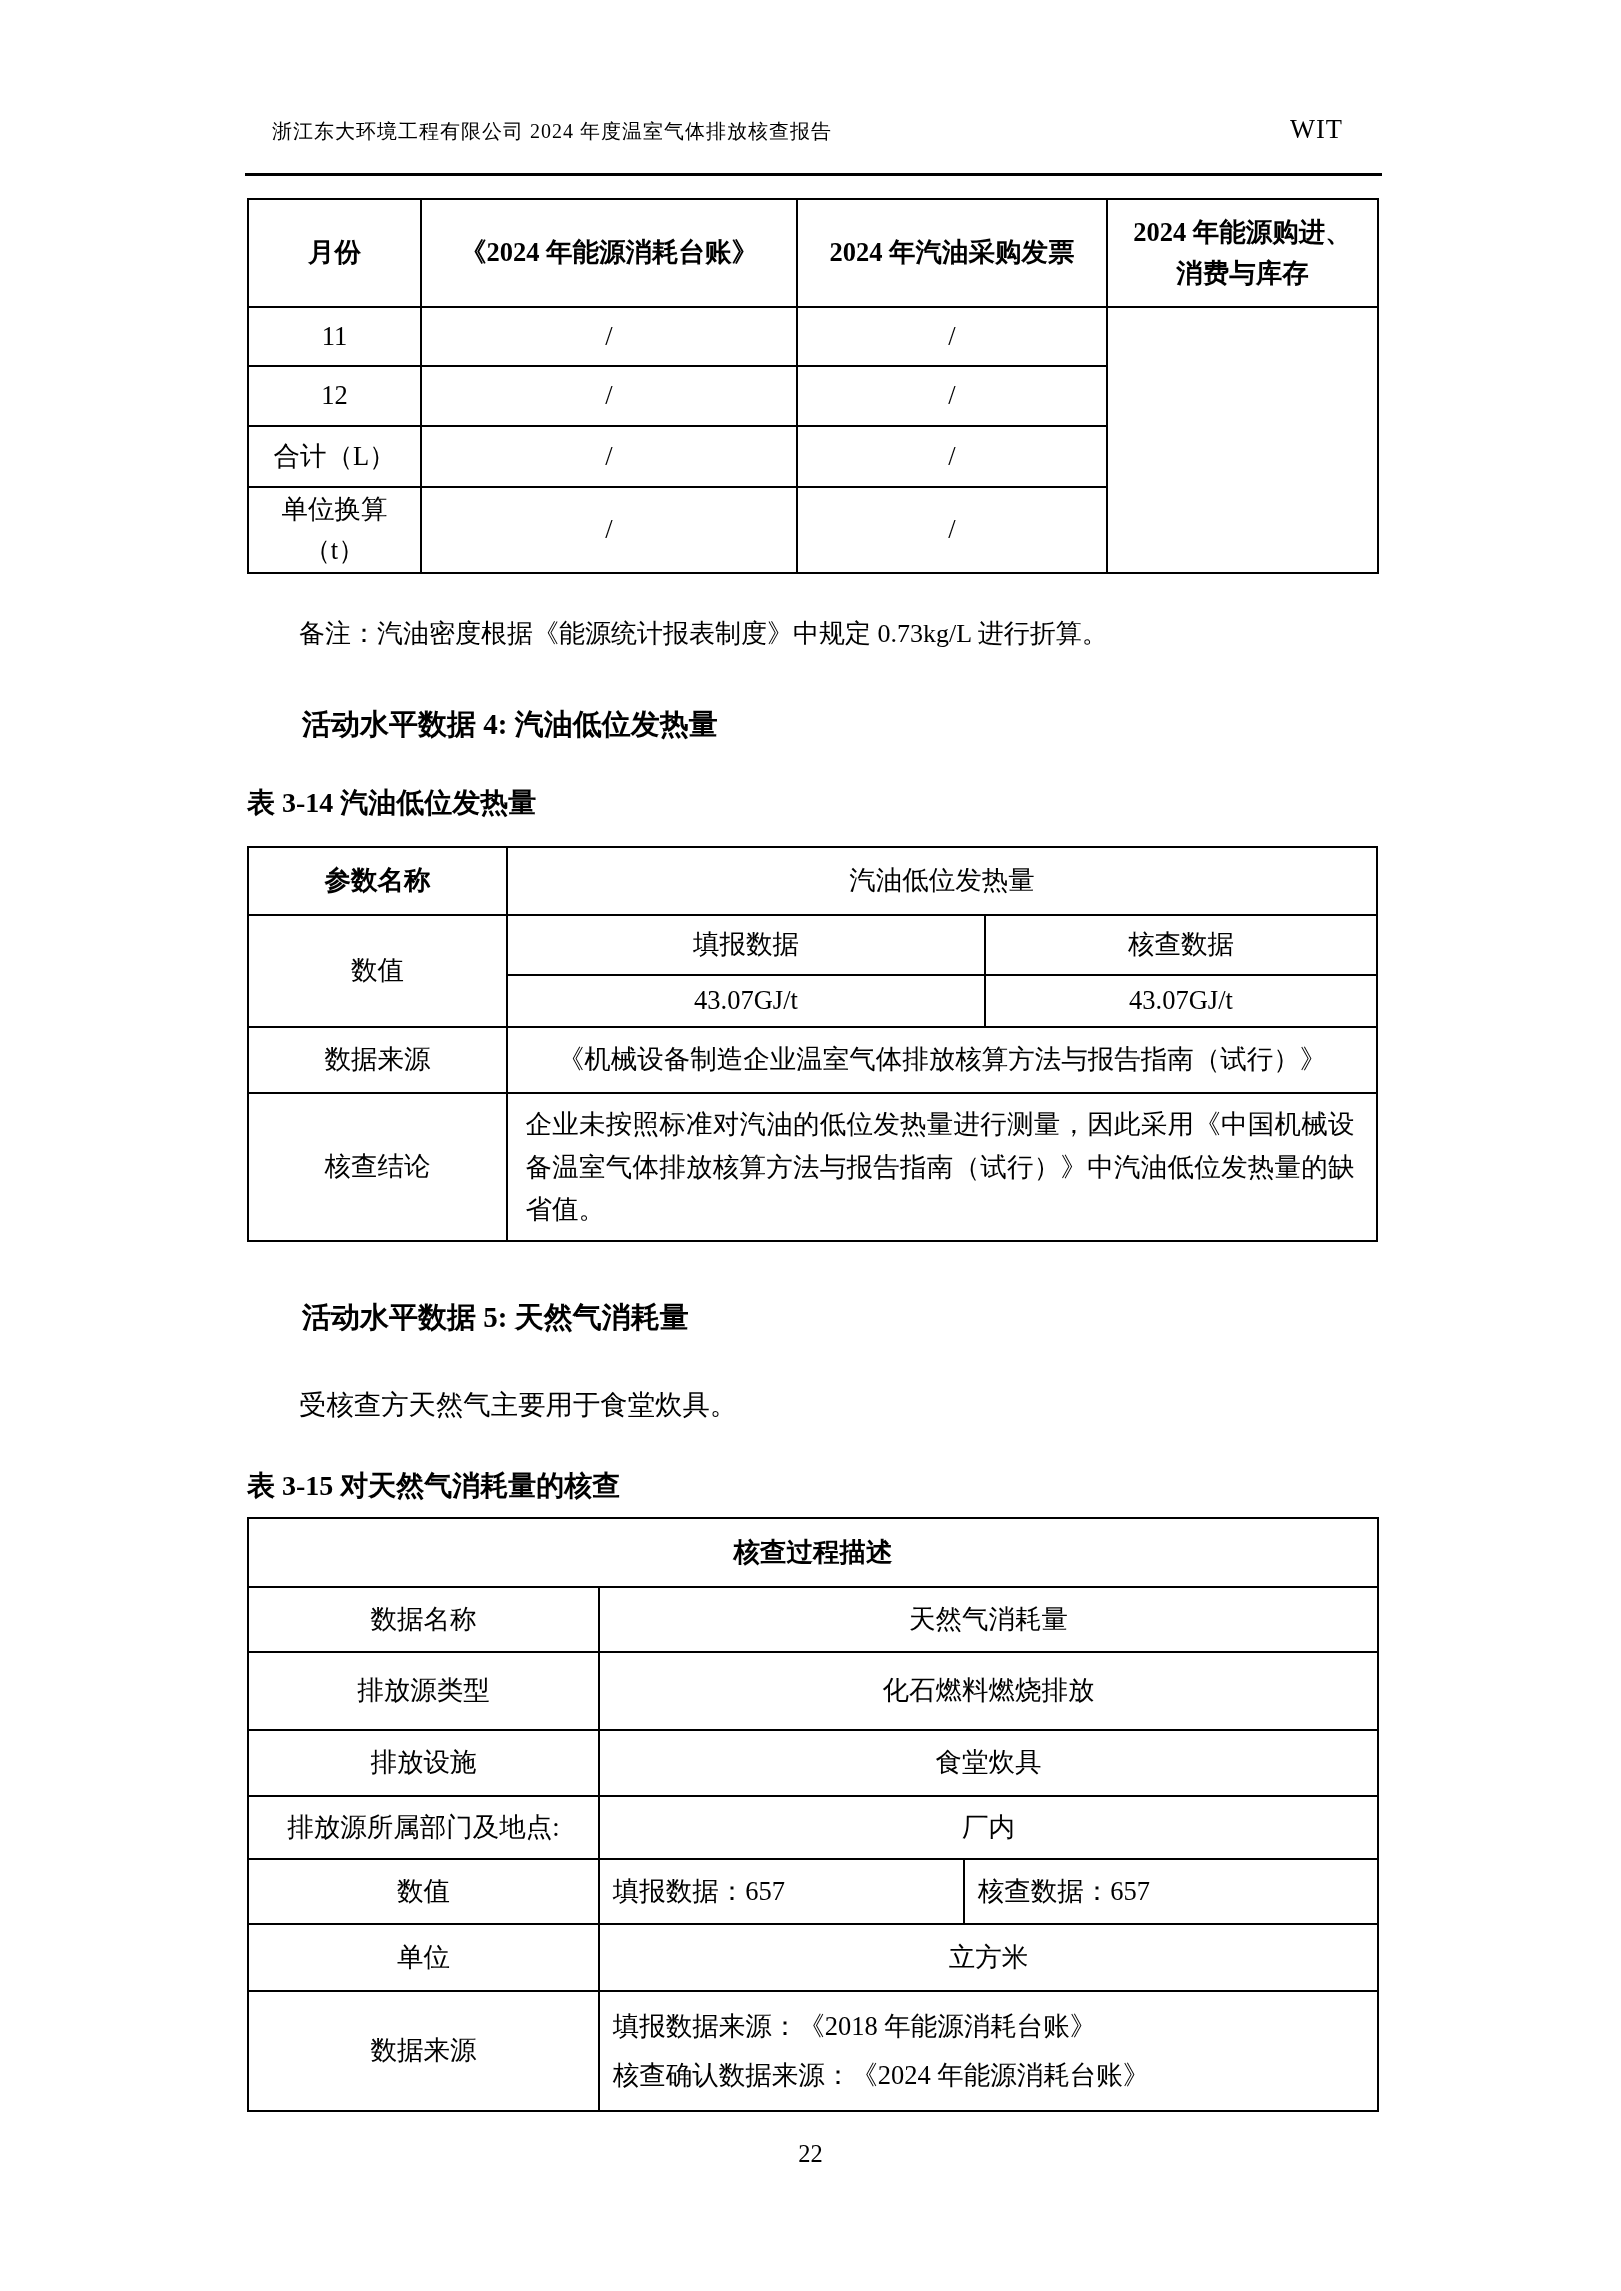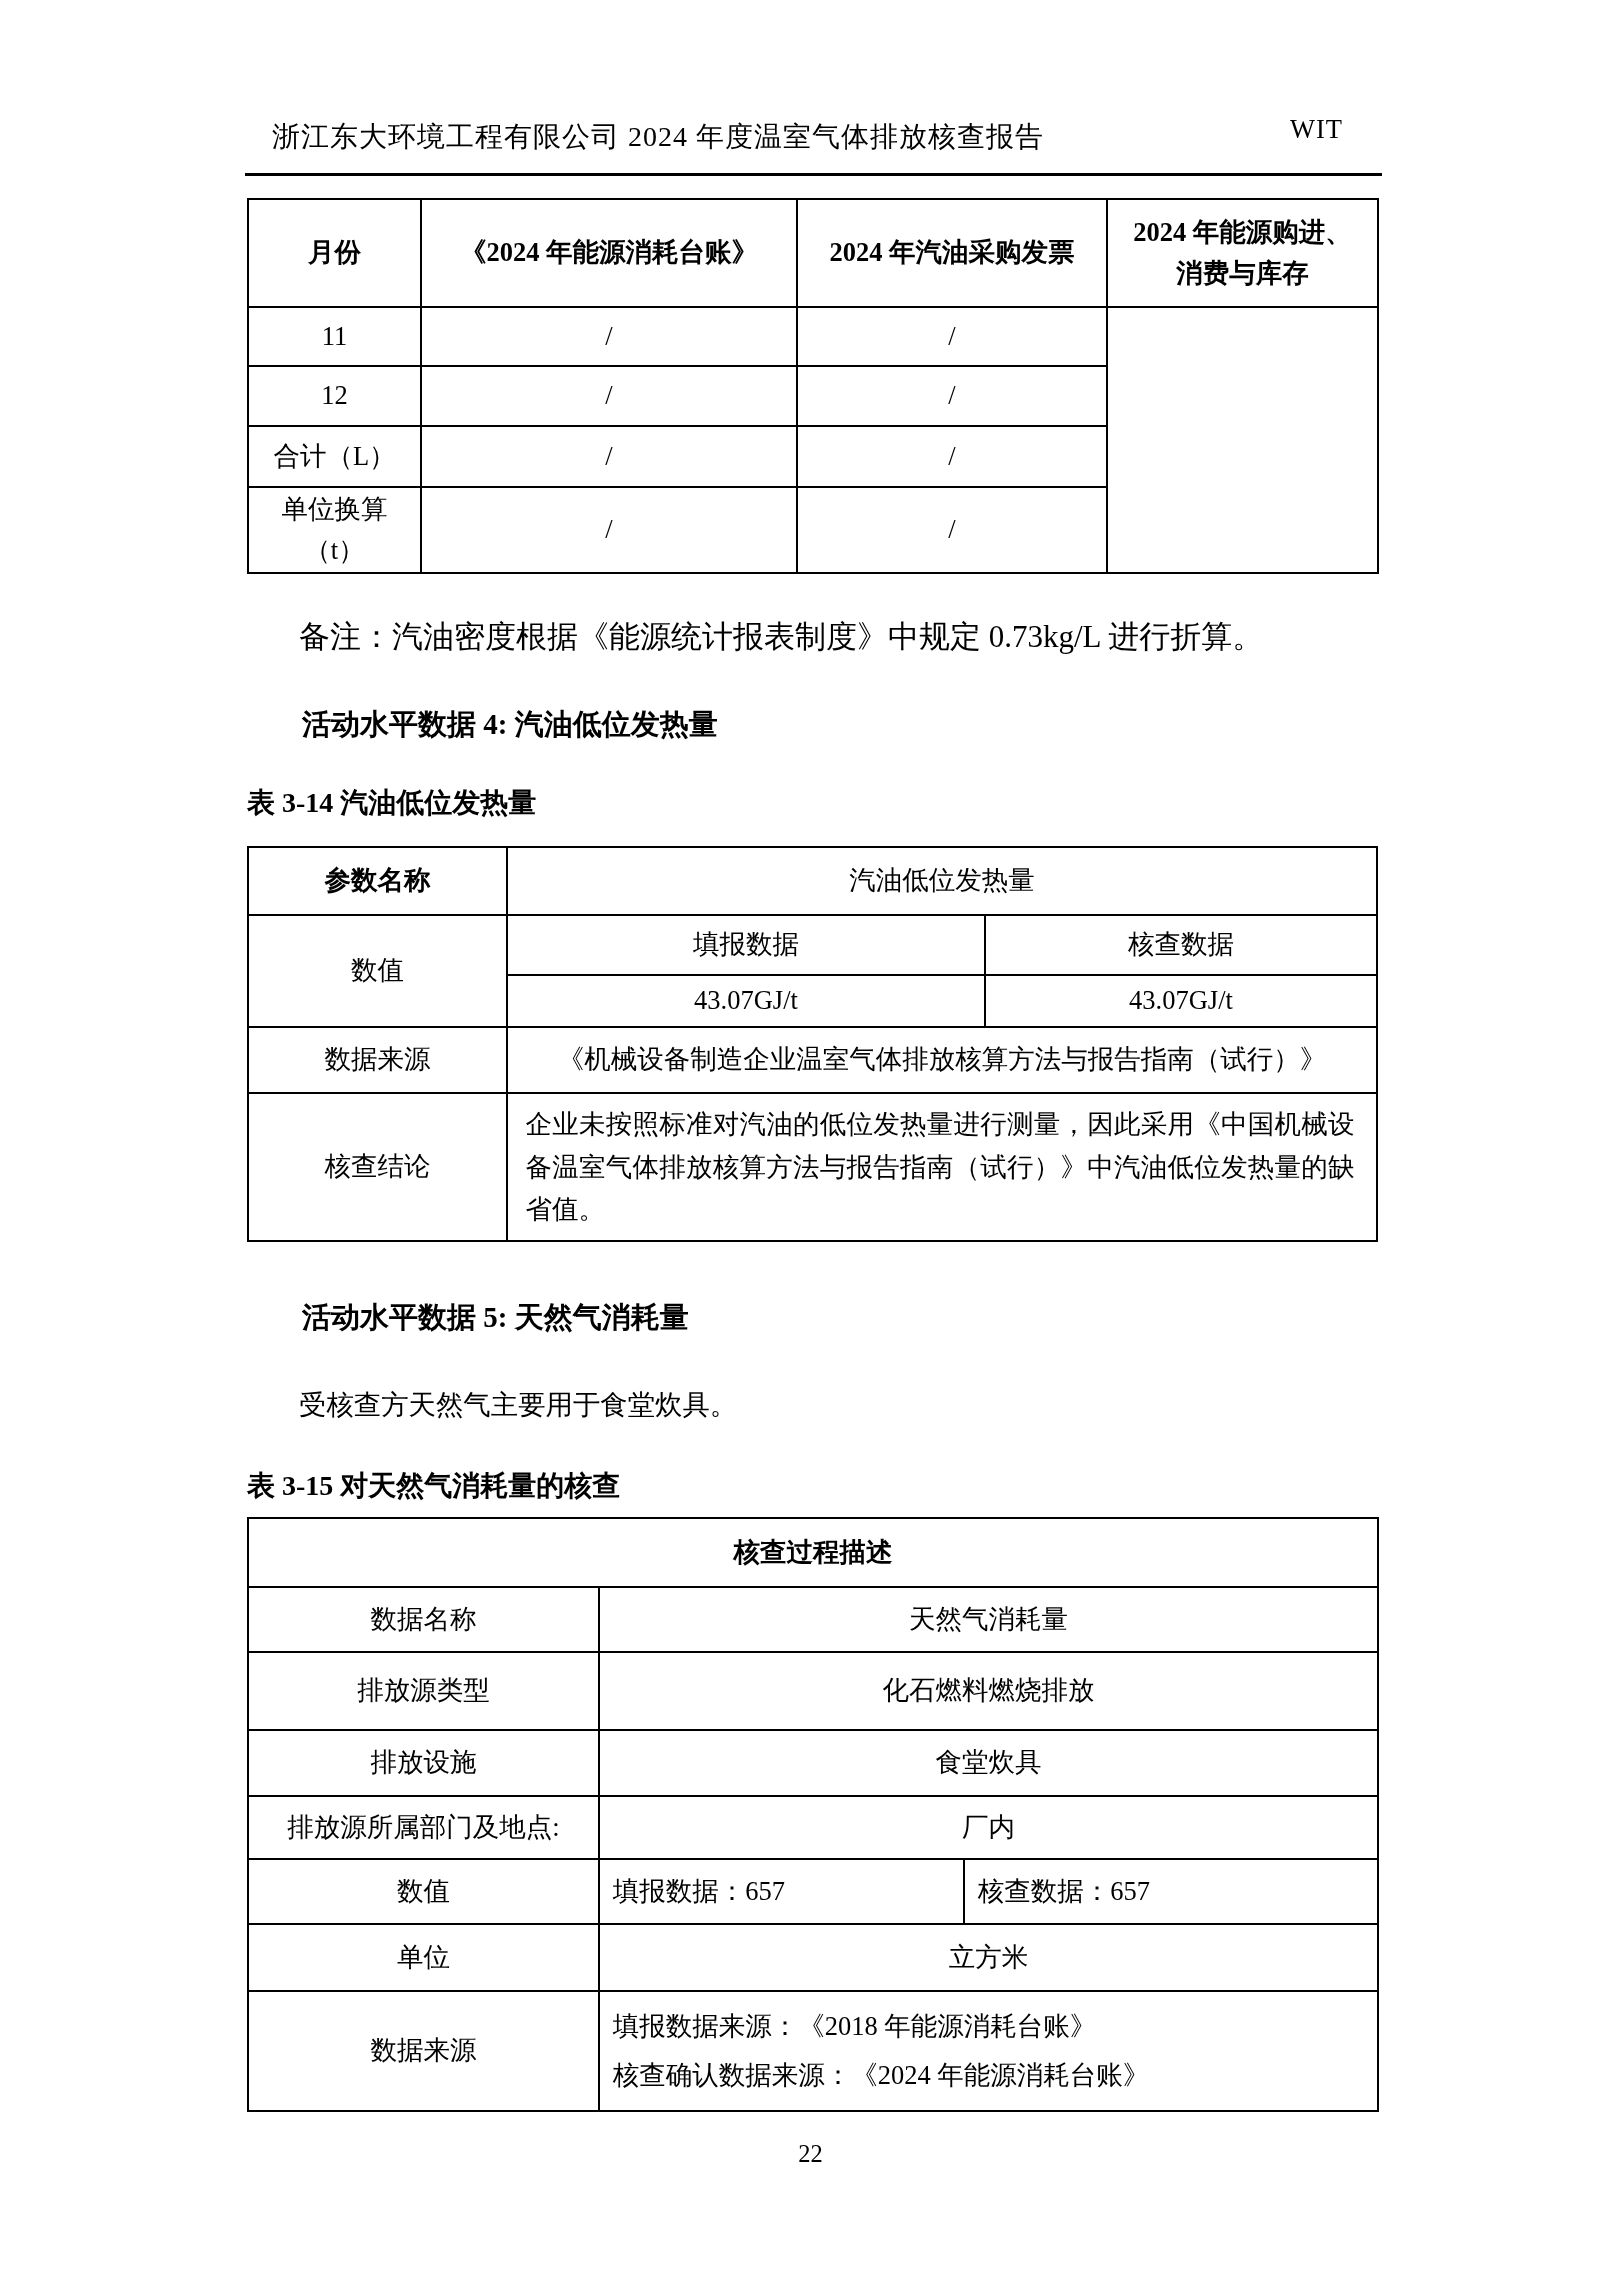--- a/index.html
+++ b/index.html
@@ -5,21 +5,21 @@
   * { margin: 0; padding: 0; box-sizing: border-box; }
   html, body { background: #ffffff; }
   body {
     width: 1621px; height: 2292px;
     position: relative;
     font-family: "Liberation Serif", "DejaVu Serif", serif;
     color: #000000;
   }
   .hdr-title {
     position: absolute; top: 118px; left: 272px;
-    font-size: 28px; letter-spacing: 1px; white-space: nowrap;
+    font-size: 20px; letter-spacing: 1px; white-space: nowrap;
   }
   .hdr-brand {
     position: absolute; top: 114px; left: 1290px;
     font-size: 26.5px; letter-spacing: 1px;
   }
   .hdr-rule {
     position: absolute; top: 173px; left: 245px;
     width: 1137px; height: 2.9px; background: #000;
   }
   table {
@@ -36,21 +36,21 @@
   }
   th { font-weight: bold; }
   .tbl-fuel { top: 198px; }
   .tbl-fuel tr.r-head   { height: 108px; }
   .tbl-fuel tr.r-data1  { height: 59px; }
   .tbl-fuel tr.r-data2  { height: 60px; }
   .tbl-fuel tr.r-data3  { height: 61px; }
   .tbl-fuel tr.r-data4  { height: 86px; }
   .note-line {
     position: absolute; top: 616px; left: 299px;
-    font-size: 31px; white-space: nowrap;
+    font-size: 26px; white-space: nowrap;
   }
   .sec-heading { position: absolute; left: 302px; font-size: 29px; font-weight: bold; white-space: nowrap; }
   .h-sec4 { top: 705px; }
   .h-sec5 { top: 1298px; }
   .tbl-title {
     position: absolute; left: 247px; width: 1129px;
     text-align: left; font-size: 28px; font-weight: bold;
   }
   .t-314 { top: 784px; }
   .t-315 { top: 1467px; }

